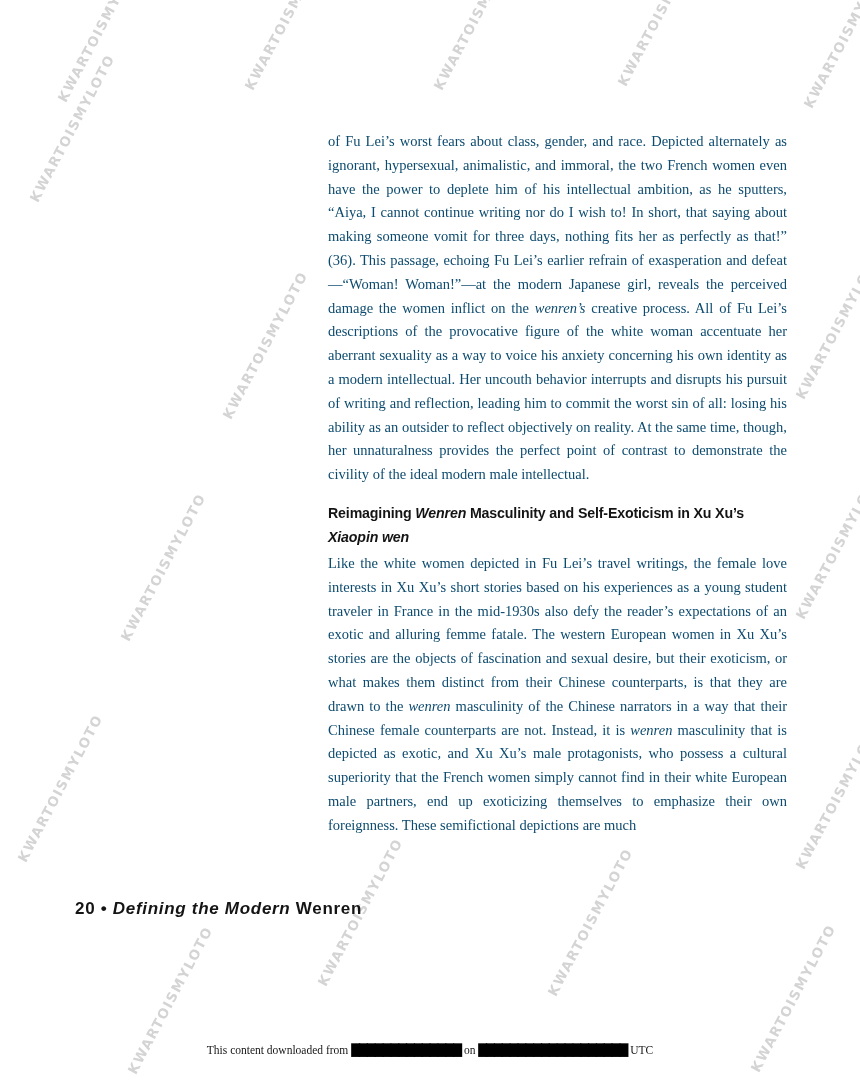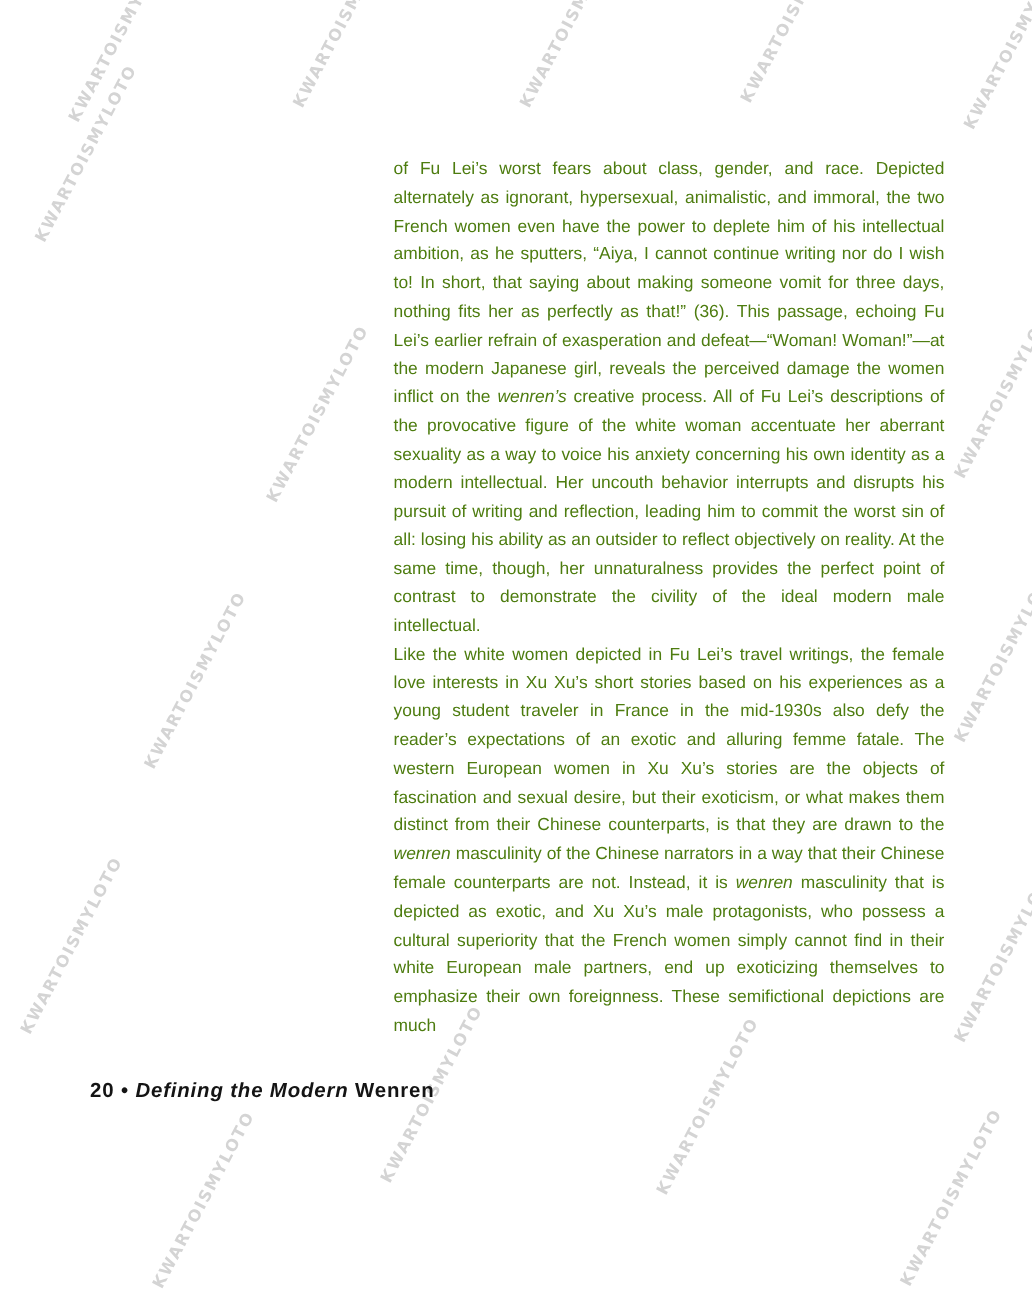--- a/index.html
+++ b/index.html
@@ -27,21 +27,22 @@
   .text-col {
     position:absolute;
     left:328px; top:130px; width:459px;
     z-index:1;
   }
   p.body {
     margin:0;
     font-size:14.5px;
     line-height:23.8px;
     text-align:justify;
-    color:#4d7c0f;
+    color:#0c4a6e;
+    font-family:Liberation Serif, serif;
   }
   h2.section {
     margin:14px 0 3px 0;
     font-size:14.2px;
     line-height:24px;
     font-weight:bold;
     letter-spacing:-0.15px;
     white-space:pre-wrap;
     text-align:left;
     color:#141414;
@@ -96,20 +97,23 @@
     <span class="wm" style="left: 590px; top: 922px;">KWARTOISMYLOTO</span>
     <span class="wm" style="left: 793px; top: 998px;">KWARTOISMYLOTO</span>
     <span class="wm" style="left: 838px; top: 325px;">KWARTOISMYLOTO</span>
     <span class="wm" style="left: 838px; top: 545px;">KWARTOISMYLOTO</span>
     <span class="wm" style="left: 838px; top: 795px;">KWARTOISMYLOTO</span>
   </div>
 
 <div class="text-col">
   <p class="body"><span>of Fu Lei’s worst fears about class, gender, and race. Depicted alternately as ignorant, hypersexual, animalistic, and immoral, the two French women even have the power to deplete him of his intellectual ambition, as he sputters, “Aiya, I cannot continue writing nor do I wish to! In short, that saying about making someone vomit for three days, nothing fits her as perfectly as that!” (36). This passage, echoing Fu Lei’s earlier refrain of exasperation and defeat—“Woman! Woman!”—at the modern Japanese girl, reveals the perceived damage the women inflict on the </span><span class="it">wenren’s</span><span> creative process. All of Fu Lei’s descriptions of the provocative figure of the white woman accentuate her aberrant sexuality as a way to voice his anxiety concerning his own identity as a modern intellectual. Her uncouth behavior interrupts and disrupts his pursuit of writing and reflection, leading him to commit the worst sin of all: losing his ability as an outsider to reflect objectively on reality. At the same time, though, her unnaturalness provides the perfect point of contrast to demonstrate the civility of the ideal modern male intellectual.</span></p>
 
+  <h2 class="section"><span>Reimagining </span><span class="it">Wenren</span><span> Masculinity and Self-Exoticism in Xu Xu’s</span><span>
+</span><span class="it">Xiaopin wen</span></h2>
 
   <p class="body"><span>Like the white women depicted in Fu Lei’s travel writings, the female love interests in Xu Xu’s short stories based on his experiences as a young student traveler in France in the mid-1930s also defy the reader’s expectations of an exotic and alluring femme fatale. The western European women in Xu Xu’s stories are the objects of fascination and sexual desire, but their exoticism, or what makes them distinct from their Chinese counterparts, is that they are drawn to the </span><span class="it">wenren</span><span> masculinity of the Chinese narrators in a way that their Chinese female counterparts are not. Instead, it is </span><span class="it">wenren</span><span> masculinity that is depicted as exotic, and Xu Xu’s male protagonists, who possess a cultural superiority that the French women simply cannot find in their white European male partners, end up exoticizing themselves to emphasize their own foreignness. These semifictional depictions are much</span></p>
 </div>
 
 <div class="run-footer"><span class="rom">20 • </span><span>Defining the Modern </span><span class="rom">Wenren</span></div>
 
 <div class="bottom-notice">
+  <div><span>This content downloaded from </span><span class="redacted">██████████████</span><span> on </span><span class="redacted">███████████████████</span><span> UTC</span></div>
 </div>
 
 </body></html>

